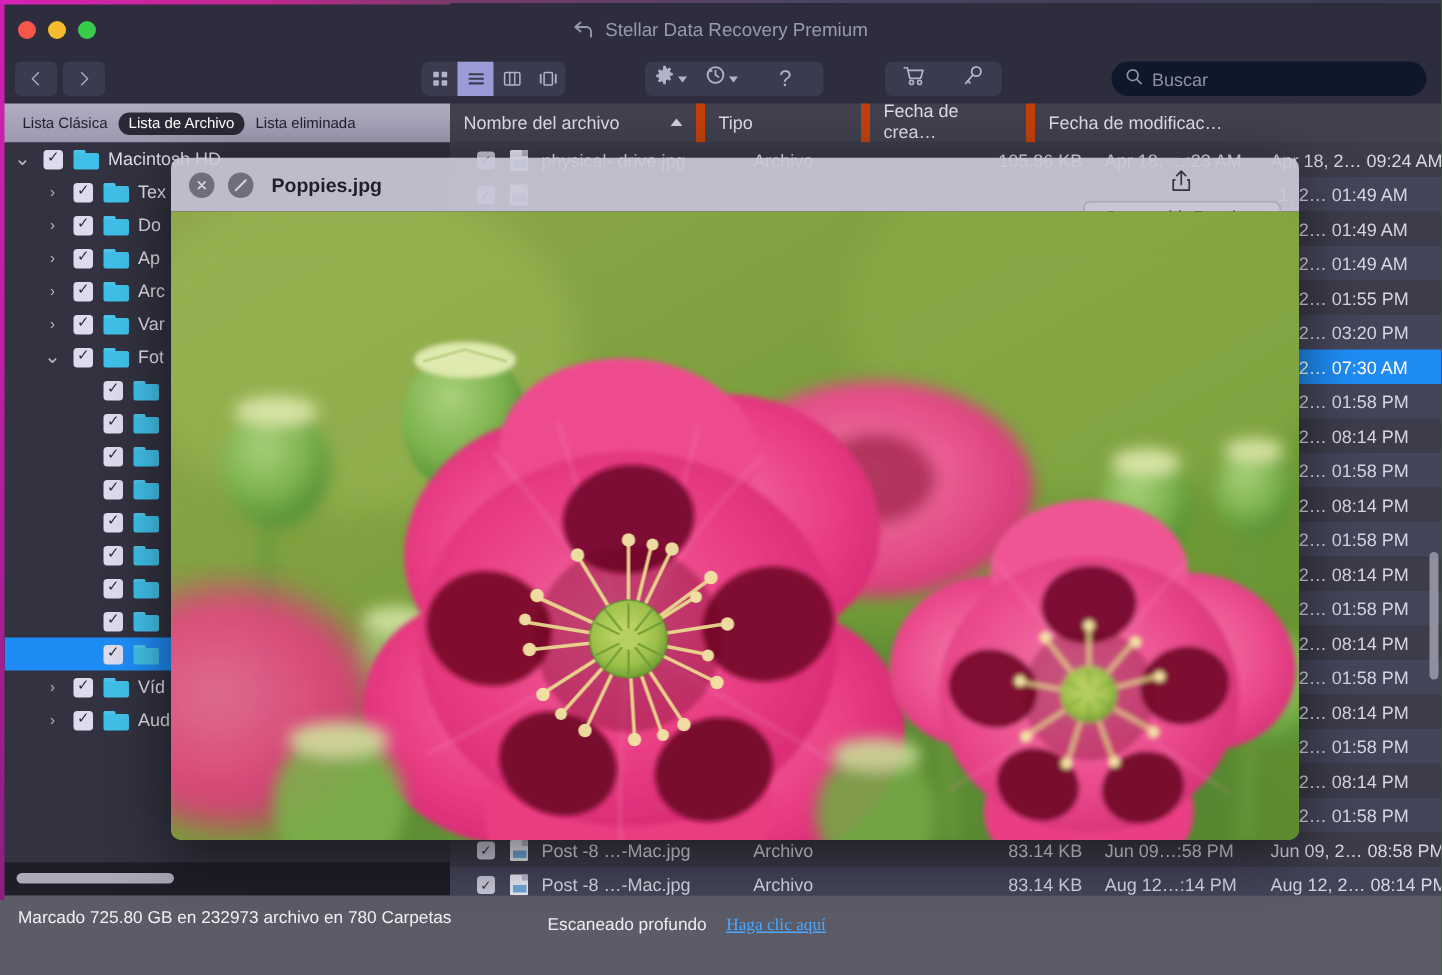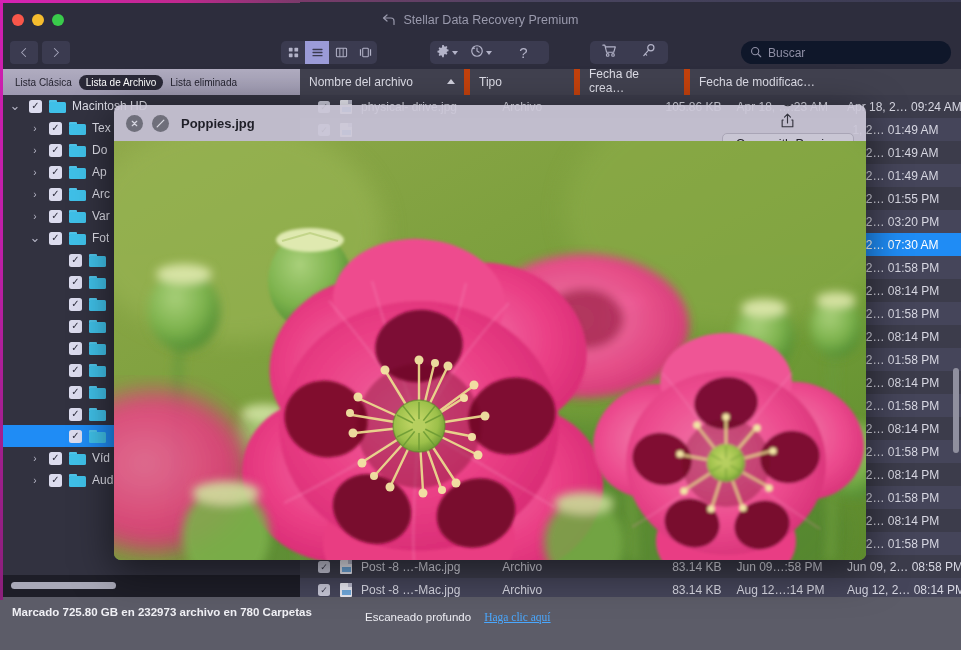--- a/index.html
+++ b/index.html
@@ -145,21 +145,21 @@
     font-size:12.5px;color:#23232c;background:rgba(255,255,255,.14);
   }
   .ql-img{position:relative;width:752px;height:419px;overflow:hidden;background:#7a9a3e;}
   .ql-img svg{display:block;width:752px;height:419px;}
 
   
   .bottombar{
     position:absolute;left:0;top:597px;width:961px;height:53px;
     background:#5c5c68;
   }
-  .bb-left{position:absolute;left:12px;top:7px;width:330px;font-size:11.5px;color:#f0f0f5;line-height:17px;font-weight:bold;}
+  .bb-left{position:absolute;left:12px;top:7px;width:330px;font-size:11.5px;color:#f0f0f5;line-height:17px;}
   .bb-mid{position:absolute;left:365px;top:14px;font-size:11.5px;color:#eeeef4;display:flex;gap:13px;align-items:flex-end;}
   .bb-link{color:#4aa8ff;text-decoration:underline;font-family:Liberation Serif, serif;}
   .bb-btn{
     position:absolute;left:833px;top:598px;width:117px;height:45px;border-radius:22px;
     background:linear-gradient(180deg,#3ec9fb 0%,#1f9cf0 100%);
     display:flex;align-items:center;justify-content:center;
     color:#fff;font-size:16px;z-index:70;
   }
 </style>
 </head>

